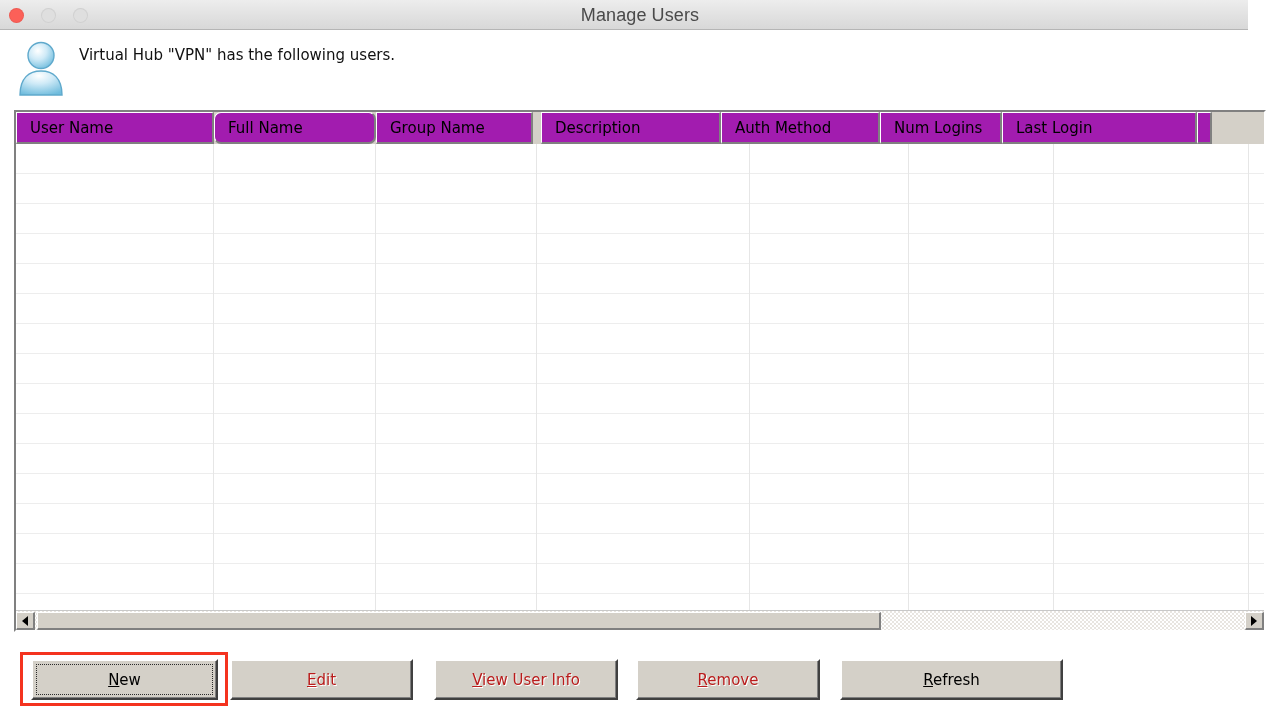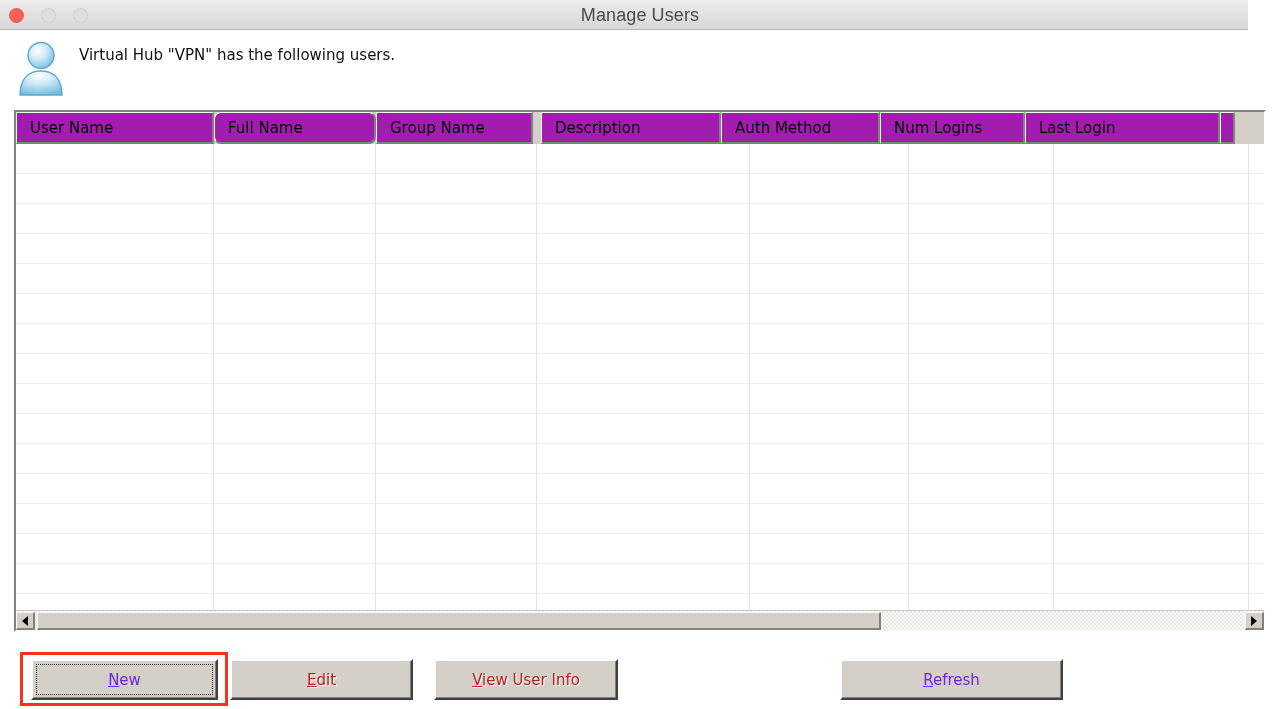--- a/index.html
+++ b/index.html
@@ -205,21 +205,21 @@
     border-top: 2px solid #ffffff;
     border-left: 2px solid #ffffff;
     border-right: 2px solid #404040;
     border-bottom: 2px solid #404040;
     box-shadow: inset -1px -1px 0 0 #808080;
     display: flex;
     align-items: center;
     justify-content: center;
     font-size: 15px;
     font-family: "DejaVu Sans", sans-serif;
-    color: #6d28d9;
+    color: #000000;
     cursor: default;
     user-select: none;
   }
   .btn .lbl { white-space: nowrap; }
   .btn .lbl u { text-decoration: underline; }
 
   .btn.disabled { color: #b91c1c; text-shadow: 1px 1px 0 #ffffff; }
 
   .btn.focus {
     border-top: 2px solid #ffffff;
@@ -284,21 +284,21 @@
           </div>
           <div class="lv-col" style="width: 157px;">
             <span class="lv-col-label">Group Name</span>
           </div>
           <div class="lv-col" style="width: 180px; margin-left: 8px;">
             <span class="lv-col-label">Description</span>
           </div>
           <div class="lv-col" style="width: 159px;">
             <span class="lv-col-label">Auth Method</span>
           </div>
-          <div class="lv-col" style="width: 145px;">
+          <div class="lv-col" style="width: 122px;">
             <span class="lv-col-label">Num Logins</span>
           </div>
           <div class="lv-col" style="width: 195px;">
             <span class="lv-col-label">Last Login</span>
           </div>
           <div class="lv-col" style="width: 15px;"></div>
         </div>
       <div class="lv-body" id="lv-body">
           <div class="lv-row" style="height: 30px;"></div>
           <div class="lv-row" style="height: 30px;"></div>
@@ -341,19 +341,22 @@
       <div class="btn focus" style="left: 31px; width: 187px;">
         <span class="lbl"><u>N</u>ew</span>
         <span class="focusring"></span>
       </div>
       <div class="btn disabled" style="left: 230px; width: 183px;">
         <span class="lbl"><u>E</u>dit</span>
       </div>
       <div class="btn disabled" style="left: 434px; width: 184px;">
         <span class="lbl"><u>V</u>iew User Info</span>
       </div>
+      <div class="btn disabled" style="left: 636px; width: 184px;">
+        <span class="lbl"><u>R</u>emove</span>
+      </div>
       <div class="btn" style="left: 840px; width: 223px;">
         <span class="lbl"><u>R</u>efresh</span>
       </div>
     </div>
 
   <div class="redbox" id="redbox" style="left: 20px; top: 652px; width: 208px; height: 54px; border-color: rgb(244, 51, 31);"></div>
 </div>
 
 </body></html>

